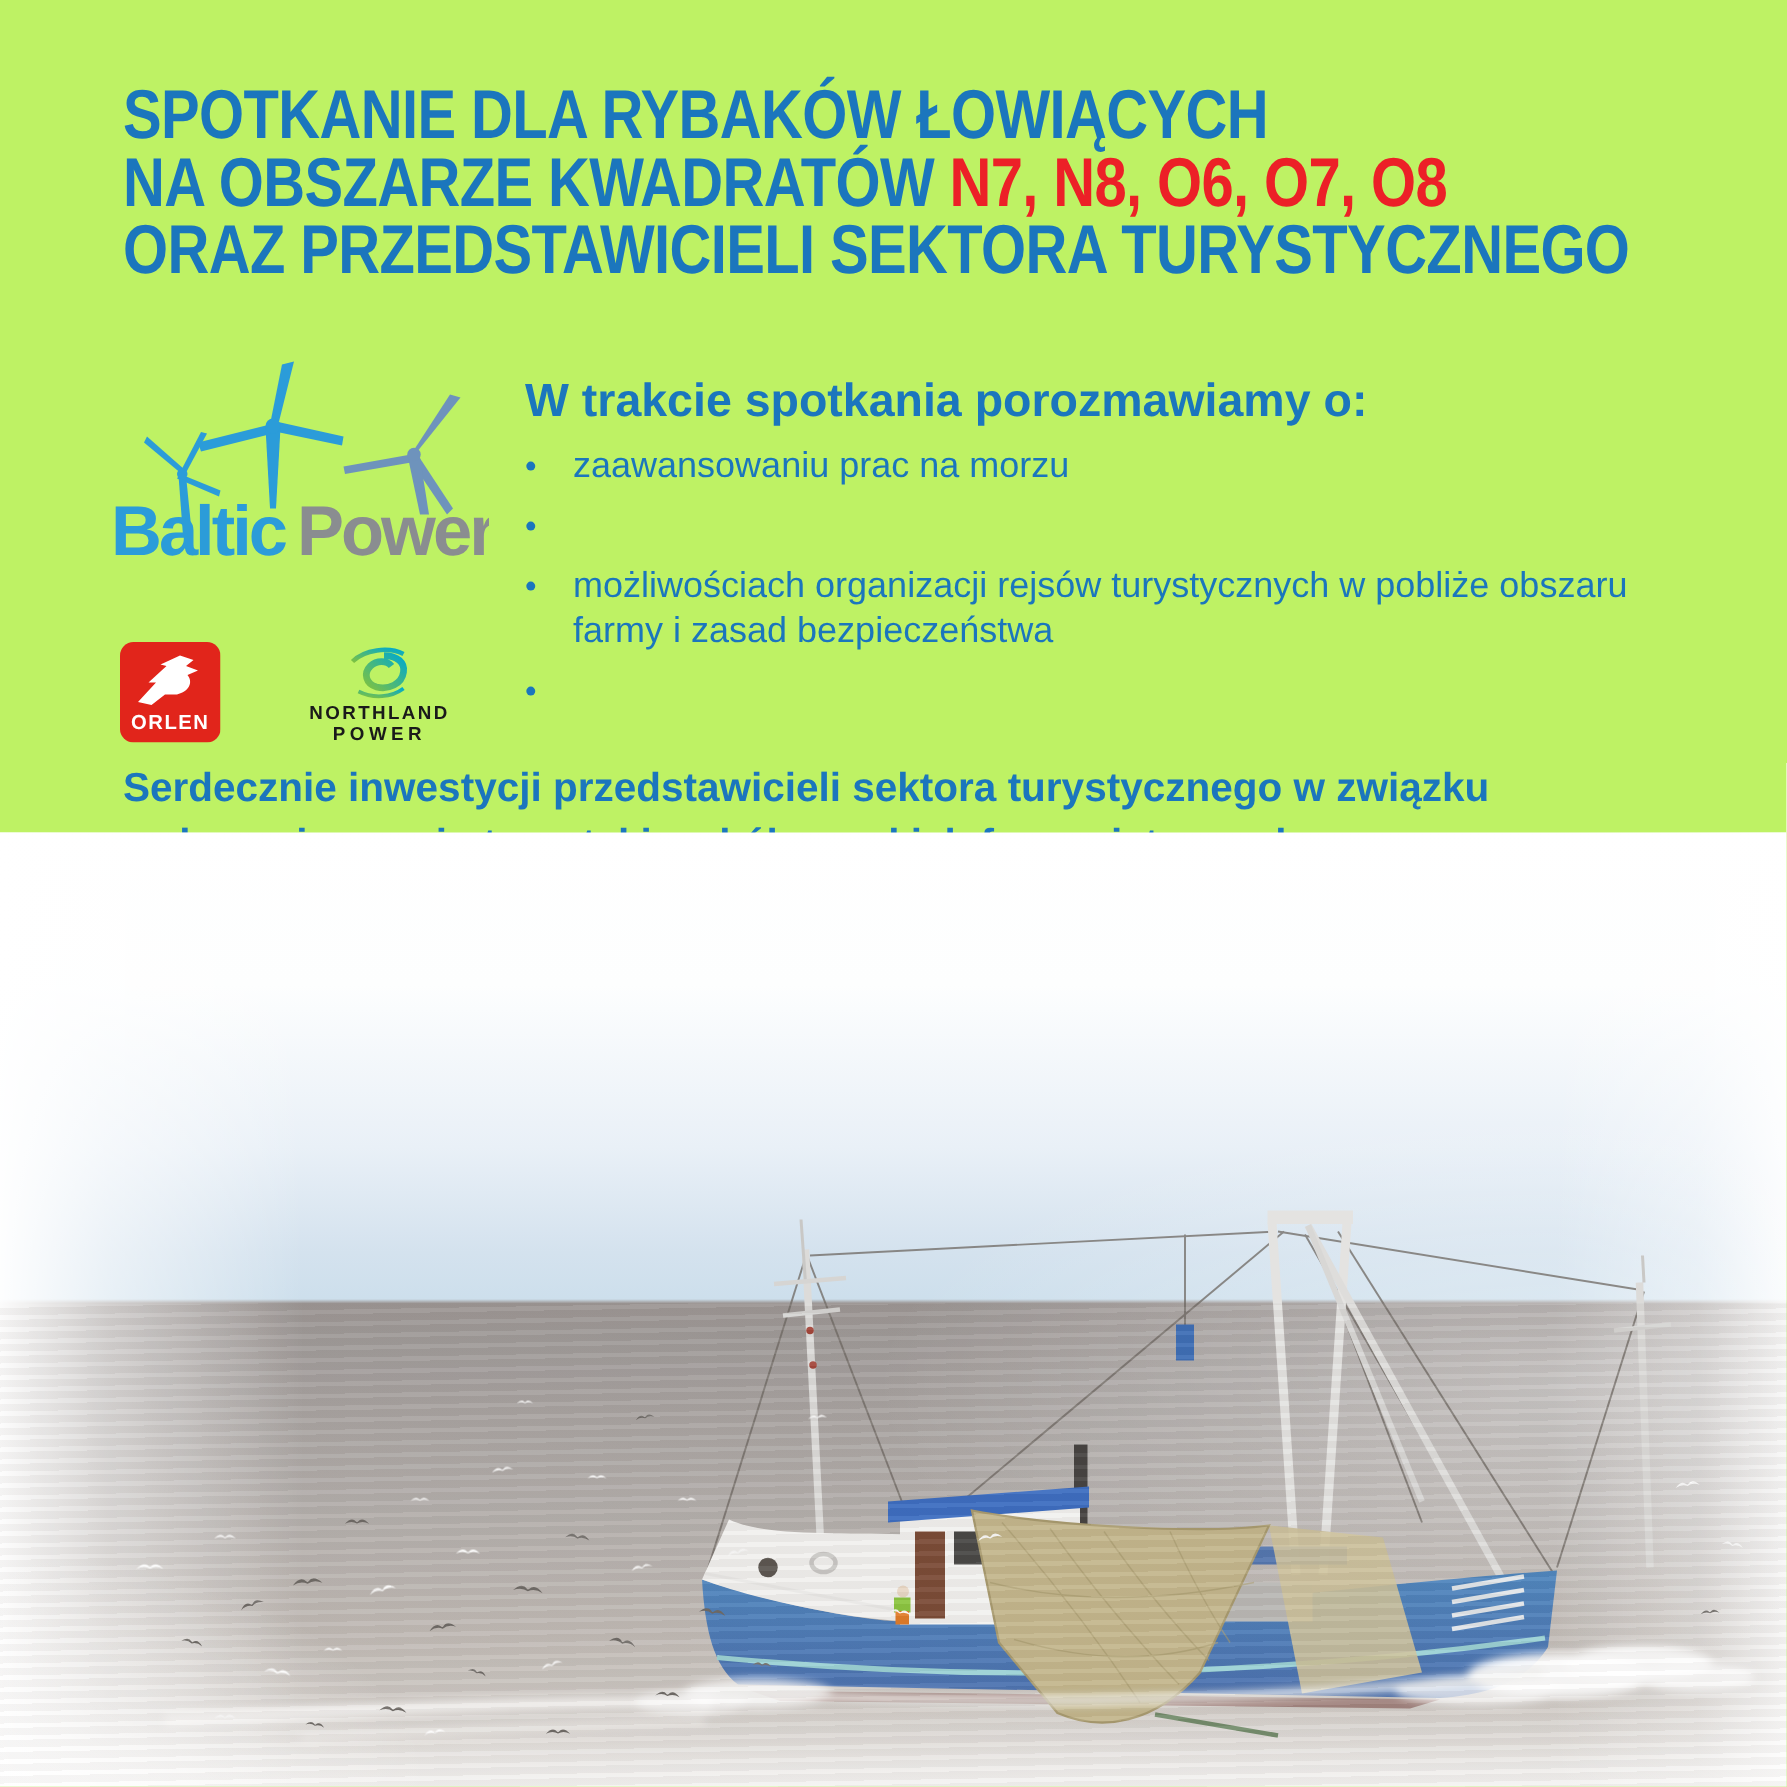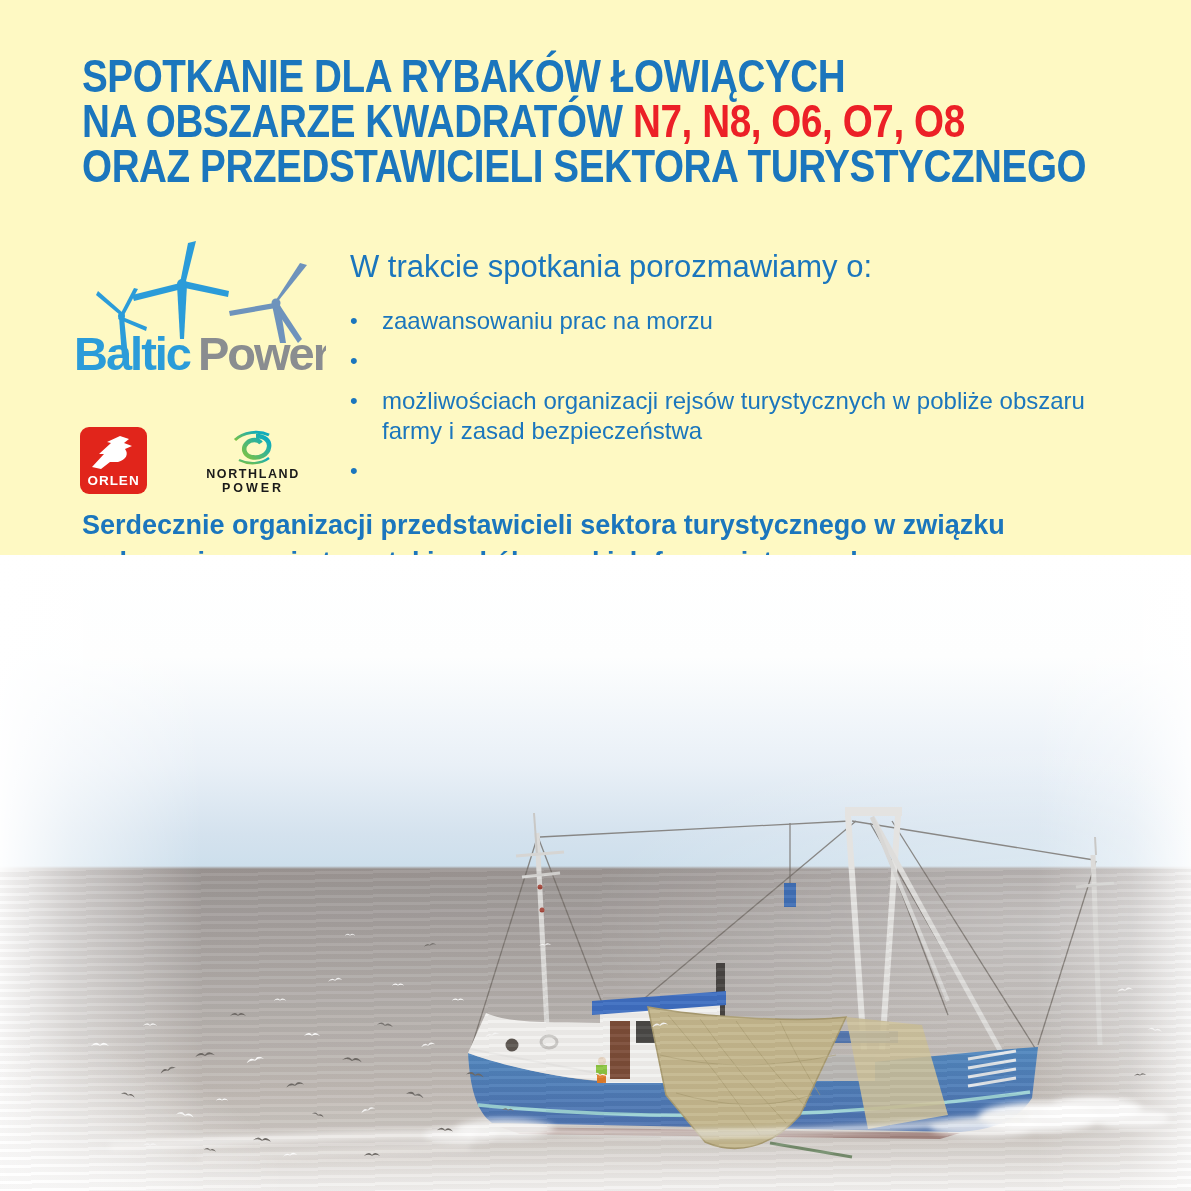--- a/index.html
+++ b/index.html
@@ -1,31 +1,31 @@
 <!DOCTYPE html>
 <html><head>
 <meta charset="utf-8">
 <style>
   html,body{margin:0;padding:0;background:#fff;}
   .page{
-    position:relative;width:1191px;height:1191px;overflow:hidden;background:#fef9c3;
+    position:relative;width:1191px;height:1191px;overflow:hidden;background:#bef264;
     font-family:"Liberation Sans","DejaVu Sans",sans-serif;
   }
   
   .title{position:absolute;left:82px;top:54px;color:#1B76BD;font-weight:bold;
          font-size:46px;line-height:45px;letter-spacing:-0.5px;}
   .title .tline{white-space:nowrap;}
   .title .tx{display:inline-block;transform:scaleX(.84);transform-origin:0 50%;white-space:nowrap;}
   .title .red{color:#EC2027;}
   
   .brand{position:absolute;left:76px;top:239px;width:260px;}
   .partners{display:flex;align-items:center;gap:52px;margin-top:36px;margin-left:4px;}
   
   .agenda{position:absolute;left:350px;top:250px;width:760px;color:#1B76BD;}
-  .agenda h2{margin:0 0 22px 0;font-size:31px;line-height:34px;font-weight:normal;color:#1B76BD;}
+  .agenda h2{margin:0 0 12px 0;font-size:31px;line-height:34px;font-weight:bold;color:#1B76BD;}
   .agenda ul{list-style:none;margin:0;padding:0;}
   .agenda li{display:flex;margin-bottom:10px;font-size:24px;line-height:30px;}
   .agenda li .dot{width:32px;flex:0 0 32px;font-size:22px;}
   .agenda li .itxt{max-width:710px;}
   
   .invite{position:absolute;left:82px;top:507px;color:#1B76BD;font-weight:bold;
           font-size:27px;line-height:37px;white-space:nowrap;}
   
   .events{position:absolute;left:82px;top:630px;display:flex;}
   .event{width:331px;font-size:26px;line-height:37px;color:#1B76BD;}
@@ -137,21 +137,21 @@
           <span class="dot">•</span>
           <span class="itxt">możliwościach organizacji rejsów turystycznych w pobliże obszaru farmy i zasad bezpieczeństwa</span>
         </li>
       <li>
           <span class="dot">•</span>
         </li>
     </ul>
   </div>
 
   <div class="invite">
-    <div>Serdecznie organizacji przedstawicieli sektora turystycznego w związku</div>
+    <div>Serdecznie inwestycji przedstawicieli sektora turystycznego w związku</div>
     <div>z planami rozwoju turystyki wokół morskich farm wiatrowych.</div>
   </div>
 
   <div class="events">
     <div class="event e1">
       <div class="l-bold"><span class="date">21 kwietnia</span><span class="day"> /wtorek/</span></div>
       <div class="l-bold">godzina 10.00</div>
       <div class="venue">Urząd Gminy Ustka</div>
       <div class="detail">sala numer 112</div>
       <div class="detail">ul. Dunina 24, Ustka</div>

